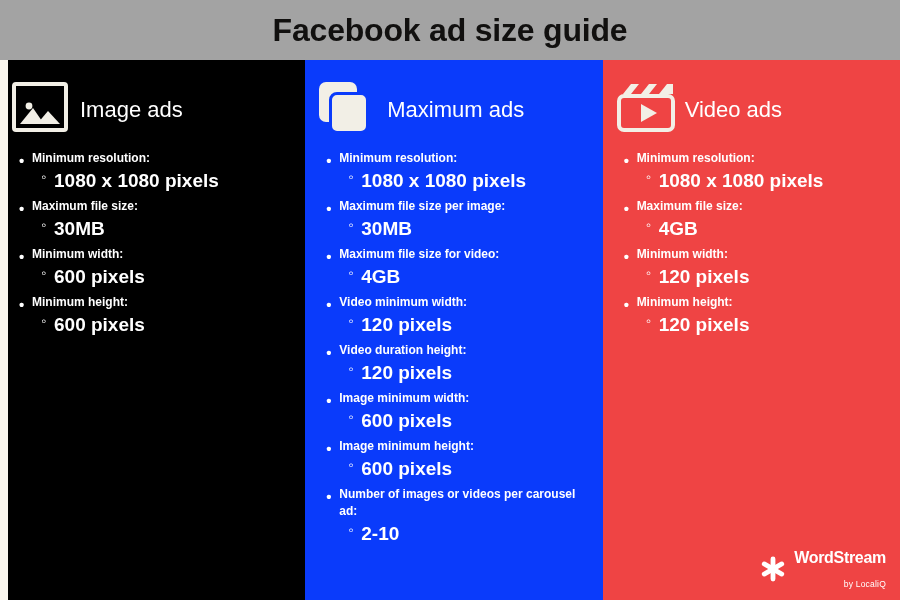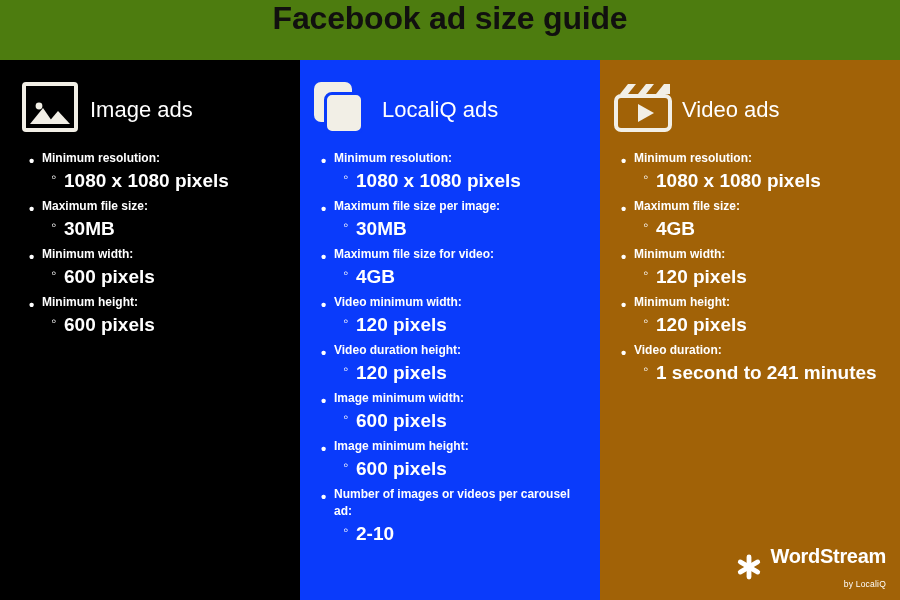--- a/index.html
+++ b/index.html
@@ -18,23 +18,23 @@
     width: 900px;
     height: 600px;
     background: #faf7ee;
     display: flex;
     flex-direction: column;
   }
   
   .header {
     height: 60px;
     flex: 0 0 60px;
-    background: #4d7c0f;
-    display: flex;
-    align-items: flex-start;
+    background: #a3a3a3;
+    display: flex;
+    align-items: center;
     justify-content: center;
   }
   .header-title {
     font-size: 32px;
     font-weight: bold;
     color: #11100f;
     letter-spacing: -0.2px;
     font-family: "Liberation Sans", sans-serif;
   }
   
@@ -46,30 +46,31 @@
   }
   .col {
     position: relative;
     box-sizing: border-box;
     height: 540px;
     overflow: hidden;
   }
   .col-image {
     width: 300px;
     background: #000000;
-    padding: 22px 14px 0 22px;
+    padding: 22px 14px 0 4px;
+    margin-left: 8px;
   }
   .col-carousel {
     width: 300px;
     background: #0a3bfb;
     padding: 22px 14px 0 14px;
   }
   .col-video {
     width: 300px;
-    background: #a16207;
+    background: #ef4444;
     padding: 22px 14px 0 14px;
   }
   .col-head {
     display: flex;
     align-items: center;
     gap: 12px;
     margin-bottom: 12px;
   }
   .col-title {
     font-size: 22px;
@@ -194,21 +195,21 @@
     align-items: center;
     gap: 8px;
   }
   .logo-text-wrap {
     display: flex;
     flex-direction: column;
     align-items: flex-end;
     line-height: 1;
   }
   .logo-name {
-    font-size: 20px;
+    font-size: 16px;
     font-weight: bold;
     color: #ffffff;
     letter-spacing: -0.3px;
   }
   .logo-sub {
     font-size: 8.5px;
     color: #ffffff;
     margin-top: 14px;
     letter-spacing: 0.2px;
   }
@@ -274,21 +275,21 @@
     </div>
 
     <div class="col col-carousel">
       <div class="col-head">
         <div class="icon-box">
           <div class="icon-carousel">
             <div class="back-card"></div>
             <div class="front-card"></div>
           </div>
         </div>
-        <div class="col-title">LocaliQ ads</div>
+        <div class="col-title">Maximum ads</div>
       </div>
       <ul class="lvl1 list-carousel">
         <li>
           <span class="b">Minimum resolution:</span>
           <ul class="lvl2">
             <li>
                 <span class="s">1080 x 1080 pixels</span>
               </li>
           </ul>
         </li>
@@ -390,28 +391,20 @@
           </ul>
         </li>
         <li>
           <span class="b">Minimum height:</span>
           <ul class="lvl2">
             <li>
                 <span class="s">120 pixels</span>
               </li>
           </ul>
         </li>
-        <li>
-          <span class="b">Video duration:</span>
-          <ul class="lvl2">
-            <li>
-                <span class="s">1 second to 241 minutes</span>
-              </li>
-          </ul>
-        </li>
       </ul>
 
       <div class="logo">
         <svg width="26" height="26" viewBox="0 0 26 26" xmlns="http://www.w3.org/2000/svg">
           <g fill="#ffffff">
             <rect x="10.6" y="0.5" width="4.8" height="25" rx="2.4"></rect>
             <rect x="10.6" y="0.5" width="4.8" height="25" rx="2.4" transform="rotate(60 13 13)"></rect>
             <rect x="10.6" y="0.5" width="4.8" height="25" rx="2.4" transform="rotate(120 13 13)"></rect>
           </g>
         </svg>

